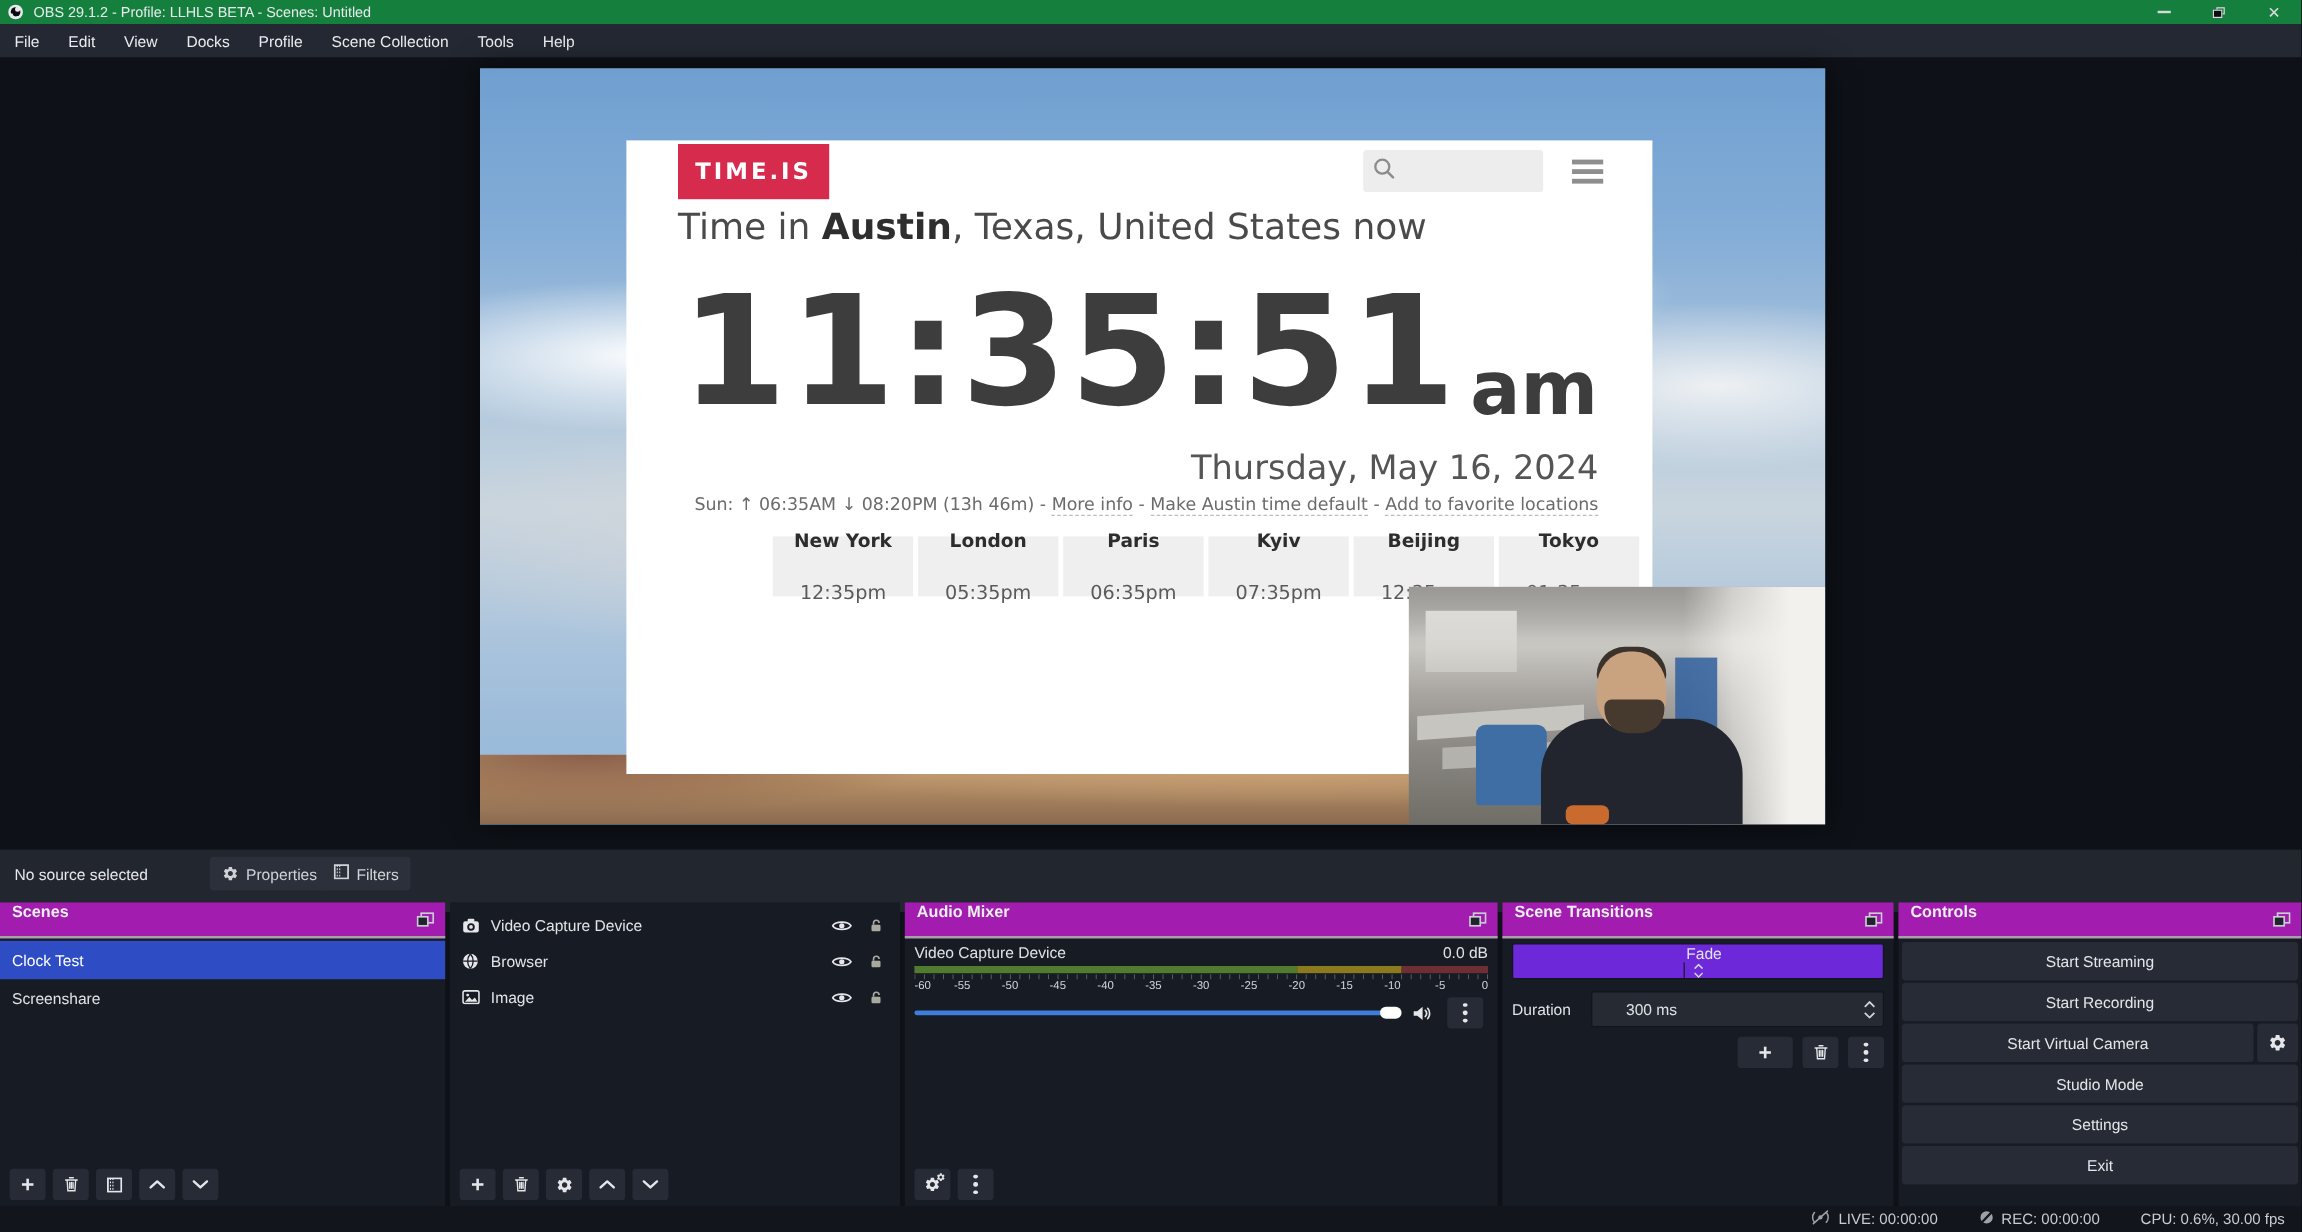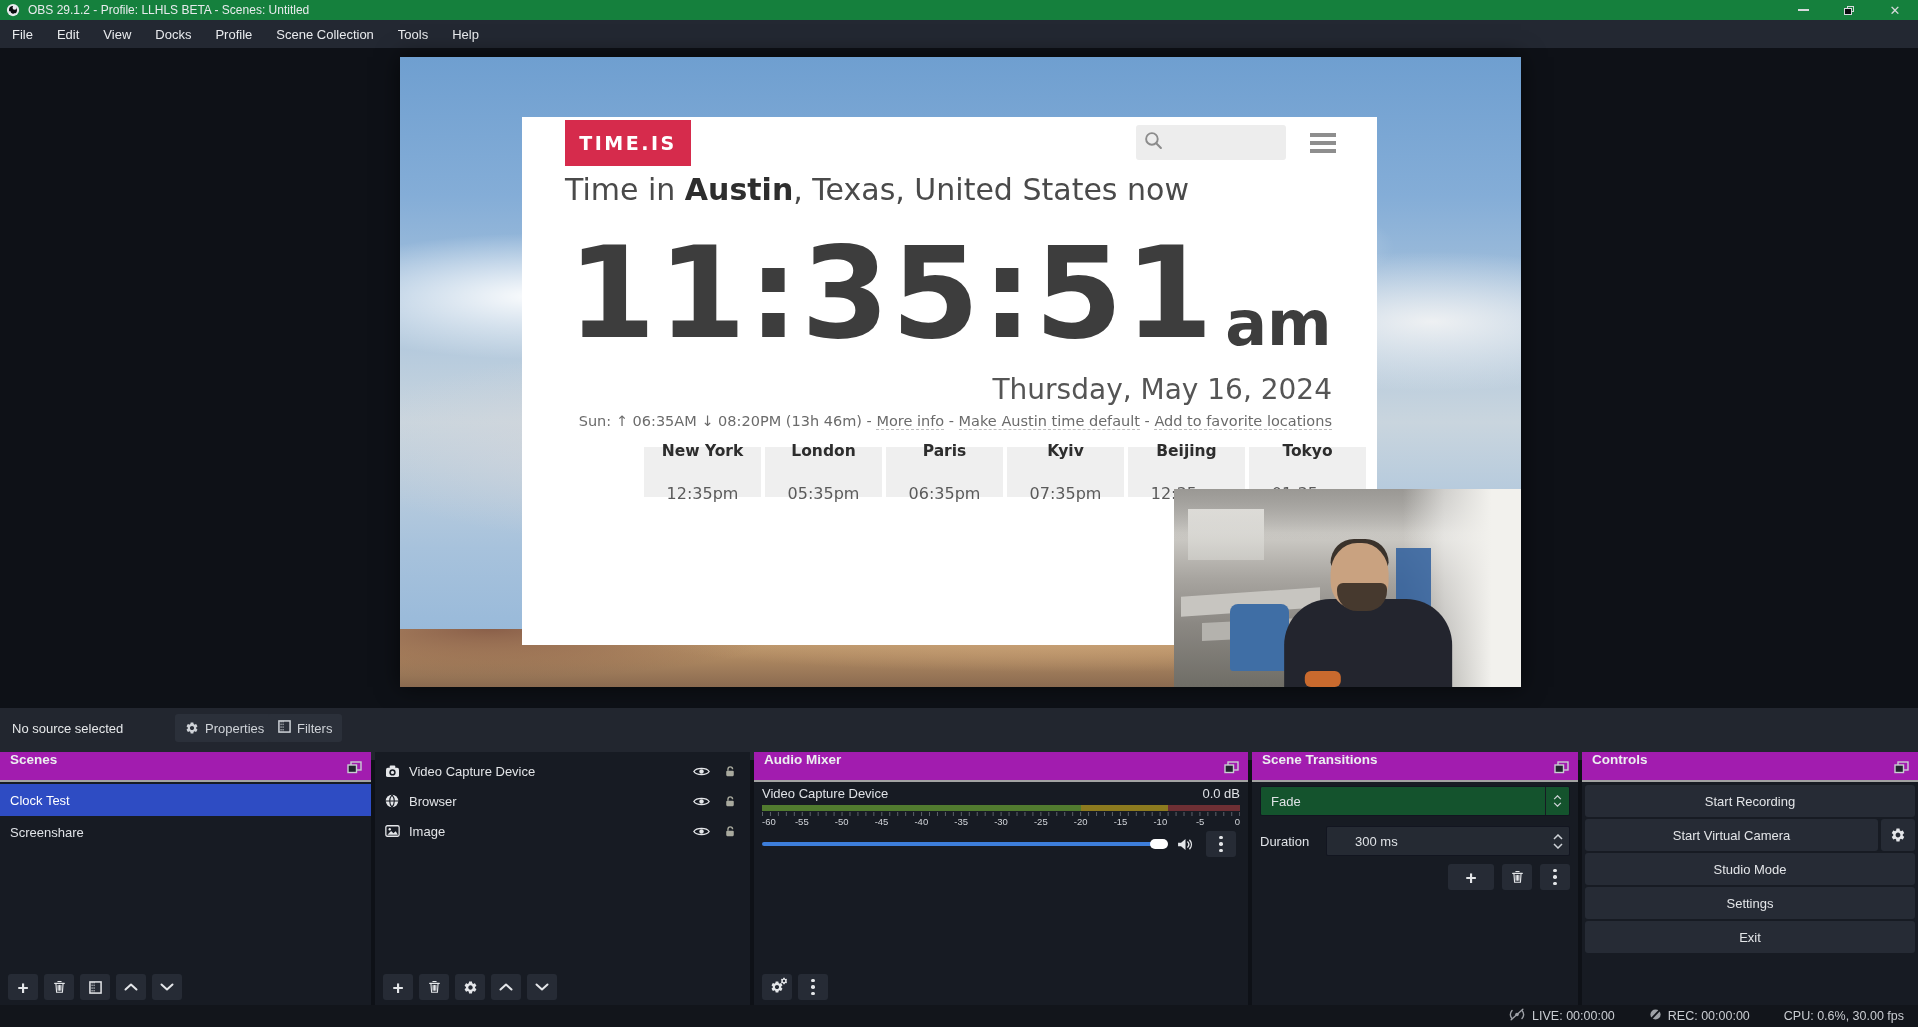--- a/index.html
+++ b/index.html
@@ -125,21 +125,21 @@
   .am-slider-row { position:absolute; left:8px; right:8px; top:80px; height:24px; display:flex; align-items:center; }
   .am-track { position:relative; width:405px; height:4px; background:#3d7edb; border-radius:2px; }
   .am-handle { position:absolute; left:388px; top:-3px; width:18px; height:10px; background:#ffffff; border-radius:5px; cursor:pointer; }
   .am-speaker { margin-left:10px; display:flex; cursor:pointer; }
   .am-dots { margin-left:12px; }
 
   .dots { display:flex; flex-direction:column; gap:3px; align-items:center; }
   .dots i { width:3.5px; height:3.5px; border-radius:50%; background:#e4e6e9; }
 
   
-  .tr-select { position:absolute; left:8px; right:8px; top:34px; height:30px; background:#14532d; border:1px solid #121520; border-radius:2px; display:flex; align-items:center; cursor:pointer; }
+  .tr-select { position:absolute; left:8px; right:8px; top:34px; height:30px; background:#6d28d9; border:1px solid #121520; border-radius:2px; display:flex; align-items:center; cursor:pointer;flex-direction:column; }
   .tr-select .val { flex:1; padding-left:10px; font-size:13px; color:#dfe2e6; }
   .tr-select .spin { width:24px; height:100%; border-left:1px solid #171b23; display:flex; flex-direction:column; align-items:center; justify-content:center; gap:2px; }
   .tr-dur-row { position:absolute; left:8px; right:8px; top:74px; height:30px; display:flex; align-items:center; }
   .tr-dur-label { width:66px; font-size:13px; color:#dfe2e6; }
   .tr-spinbox { position:relative; flex:1; height:30px; background:#252a33; border:1px solid #121520; border-radius:2px; display:flex; align-items:center; }
   .tr-spinbox .val { padding-left:28px; font-size:13px; color:#dfe2e6; }
   .tr-spinbox .spin { position:absolute; right:6px; top:0; height:100%; display:flex; flex-direction:column; justify-content:center; gap:3px; }
   .tr-buttons { position:absolute; right:8px; top:112px; display:flex; gap:8px; }
   .tr-buttons .tbtn.wide { min-width:46px; }
 
@@ -557,20 +557,21 @@
 
   <div class="panel controls">
     <div class="panel-header">
       <span class="panel-title">Controls</span>
       <span class="dockbtn"><svg viewBox="0 0 15 13" width="15" height="13">
             <rect x="4" y="1" width="10" height="8" fill="none" stroke="#c9ccd2" stroke-width="1.4"></rect>
             <rect x="1" y="4" width="8.5" height="7.5" fill="#20242d" stroke="#c9ccd2" stroke-width="1.4"></rect>
           </svg></span>
     </div>
     <div class="ctl-list">
+      <div class="ctl-btn">Start Streaming</div>
       <div class="ctl-btn">Start Recording</div>
       <div class="ctl-row">
         <div class="ctl-btn main">Start Virtual Camera</div>
         <div class="ctl-btn gearbtn">
             <svg viewBox="0 0 24 24" width="16" height="16">
               <path fill="#e4e6e9" d="M19.14 12.94c.04-.3.06-.61.06-.94 0-.32-.02-.64-.07-.94l2.03-1.58c.18-.14.23-.41.12-.61l-1.92-3.32c-.12-.22-.37-.29-.59-.22l-2.39.96c-.5-.38-1.03-.7-1.62-.94l-.36-2.54c-.04-.24-.24-.41-.48-.41h-3.84c-.24 0-.43.17-.47.41l-.36 2.54c-.59.24-1.13.57-1.62.94l-2.39-.96c-.22-.08-.47 0-.59.22L2.74 8.87c-.12.21-.08.47.12.61l2.03 1.58c-.05.3-.09.63-.09.94s.02.64.07.94l-2.03 1.58c-.18.14-.23.41-.12.61l1.92 3.32c.12.22.37.29.59.22l2.39-.96c.5.38 1.03.7 1.62.94l.36 2.54c.05.24.24.41.48.41h3.84c.24 0 .44-.17.47-.41l.36-2.54c.59-.24 1.13-.56 1.62-.94l2.39.96c.22.08.47 0 .59-.22l1.92-3.32c.12-.22.07-.47-.12-.61l-2.01-1.58zM12 15.6c-1.98 0-3.6-1.62-3.6-3.6s1.62-3.6 3.6-3.6 3.6 1.62 3.6 3.6-1.62 3.6-3.6 3.6z"></path>
             </svg>
           </div>
       </div>
       <div class="ctl-btn">Studio Mode</div>

